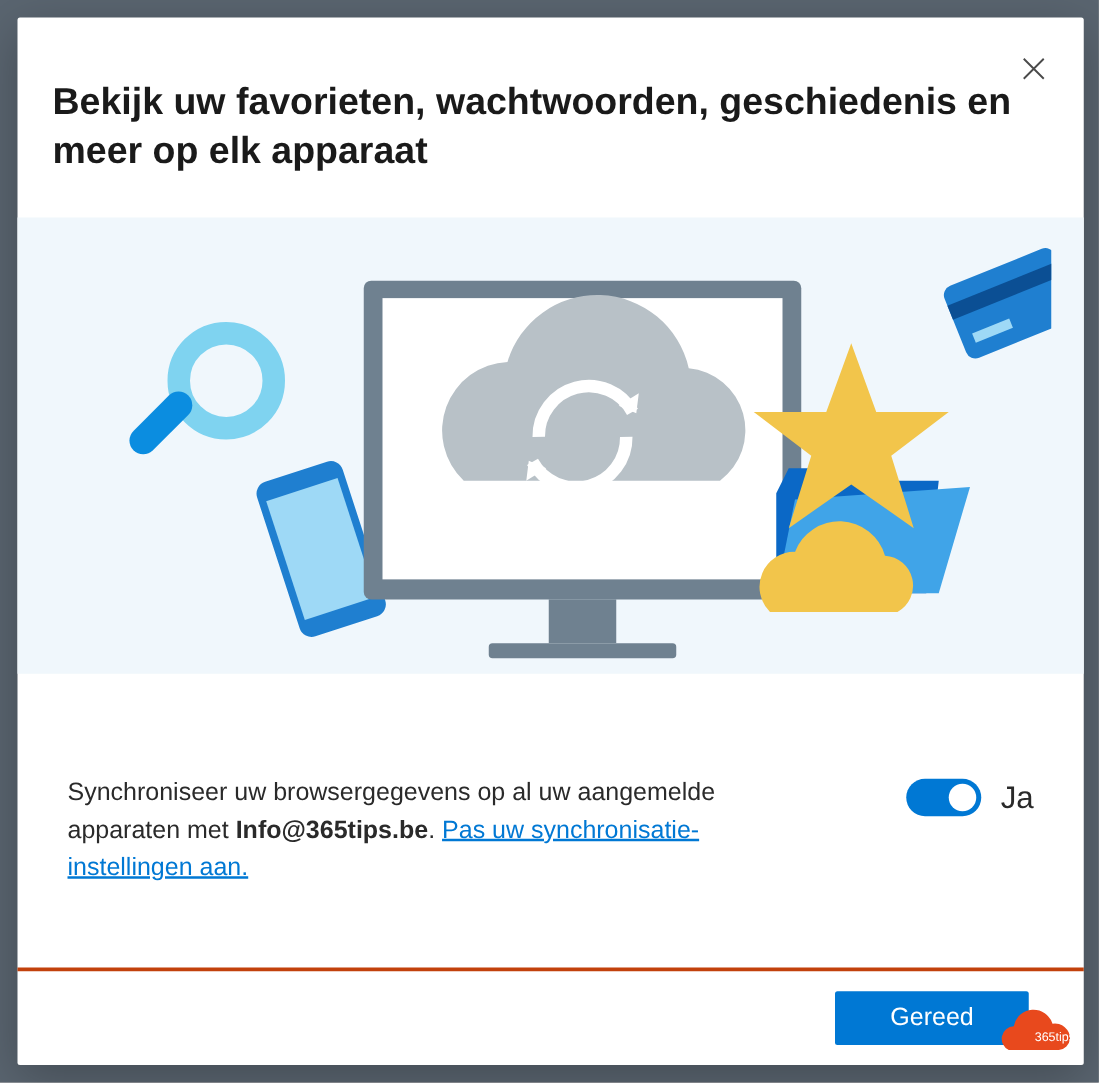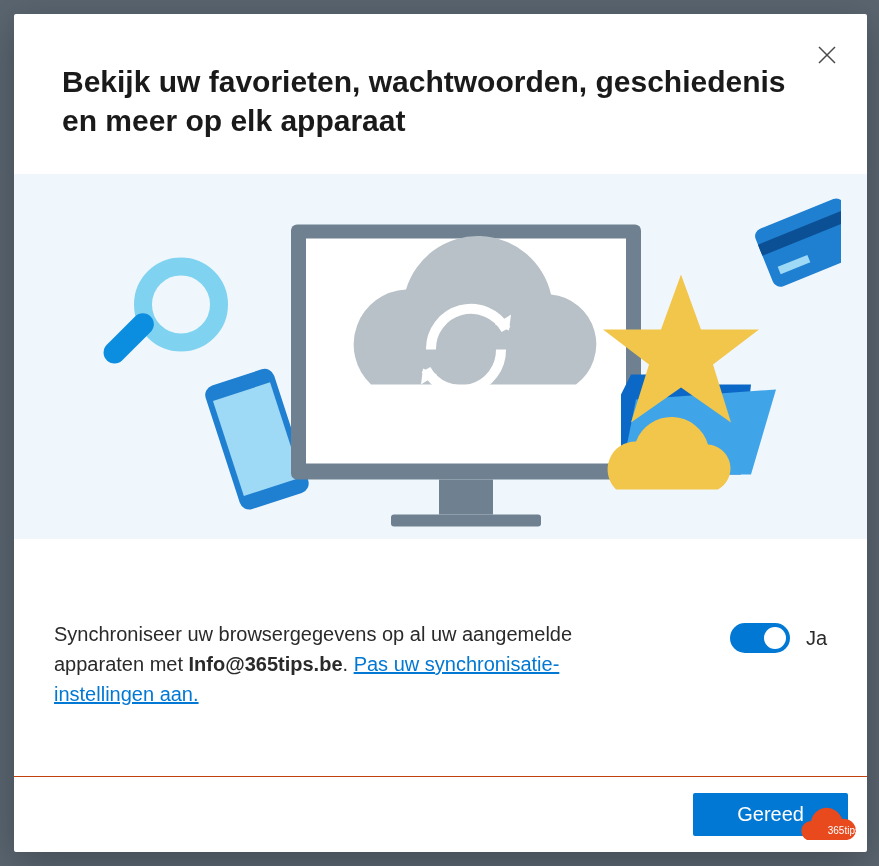--- a/index.html
+++ b/index.html
@@ -44,21 +44,21 @@
       display: flex;
       align-items: center;
       justify-content: center;
       color: #4a4a4a;
     }
     .close-btn svg {
       width: 18px;
       height: 18px;
     }
     .header {
-      padding: 48px 40px 16px 48px;
+      padding: 48px 40px 16px 28px;
     }
     .title {
       font-size: 30px;
       font-weight: 600;
       color: #1a1a1a;
       line-height: 1.3;
       max-width: 780px;
     }
     .illustration-area {
       background: #f0f7fc;
@@ -112,26 +112,26 @@
     .toggle-knob {
       position: absolute;
       width: 22px;
       height: 22px;
       border-radius: 50%;
       background: #ffffff;
       top: 4px;
       right: 4px;
     }
     .toggle-label {
-      font-size: 20px;
+      font-size: 25px;
       color: #2a2a2a;
     }
     .footer {
-      border-top: 1px solid #c2410c;
-      padding: 16px 19px;
+      border-top: 3px solid #c2410c;
+      padding: 16px 44px;
       display: flex;
       justify-content: flex-end;
       margin-top: auto;
     }
     .done-btn {
       background: #0078d4;
       color: #ffffff;
       border: none;
       padding: 10px 44px;
       font-size: 20px;

